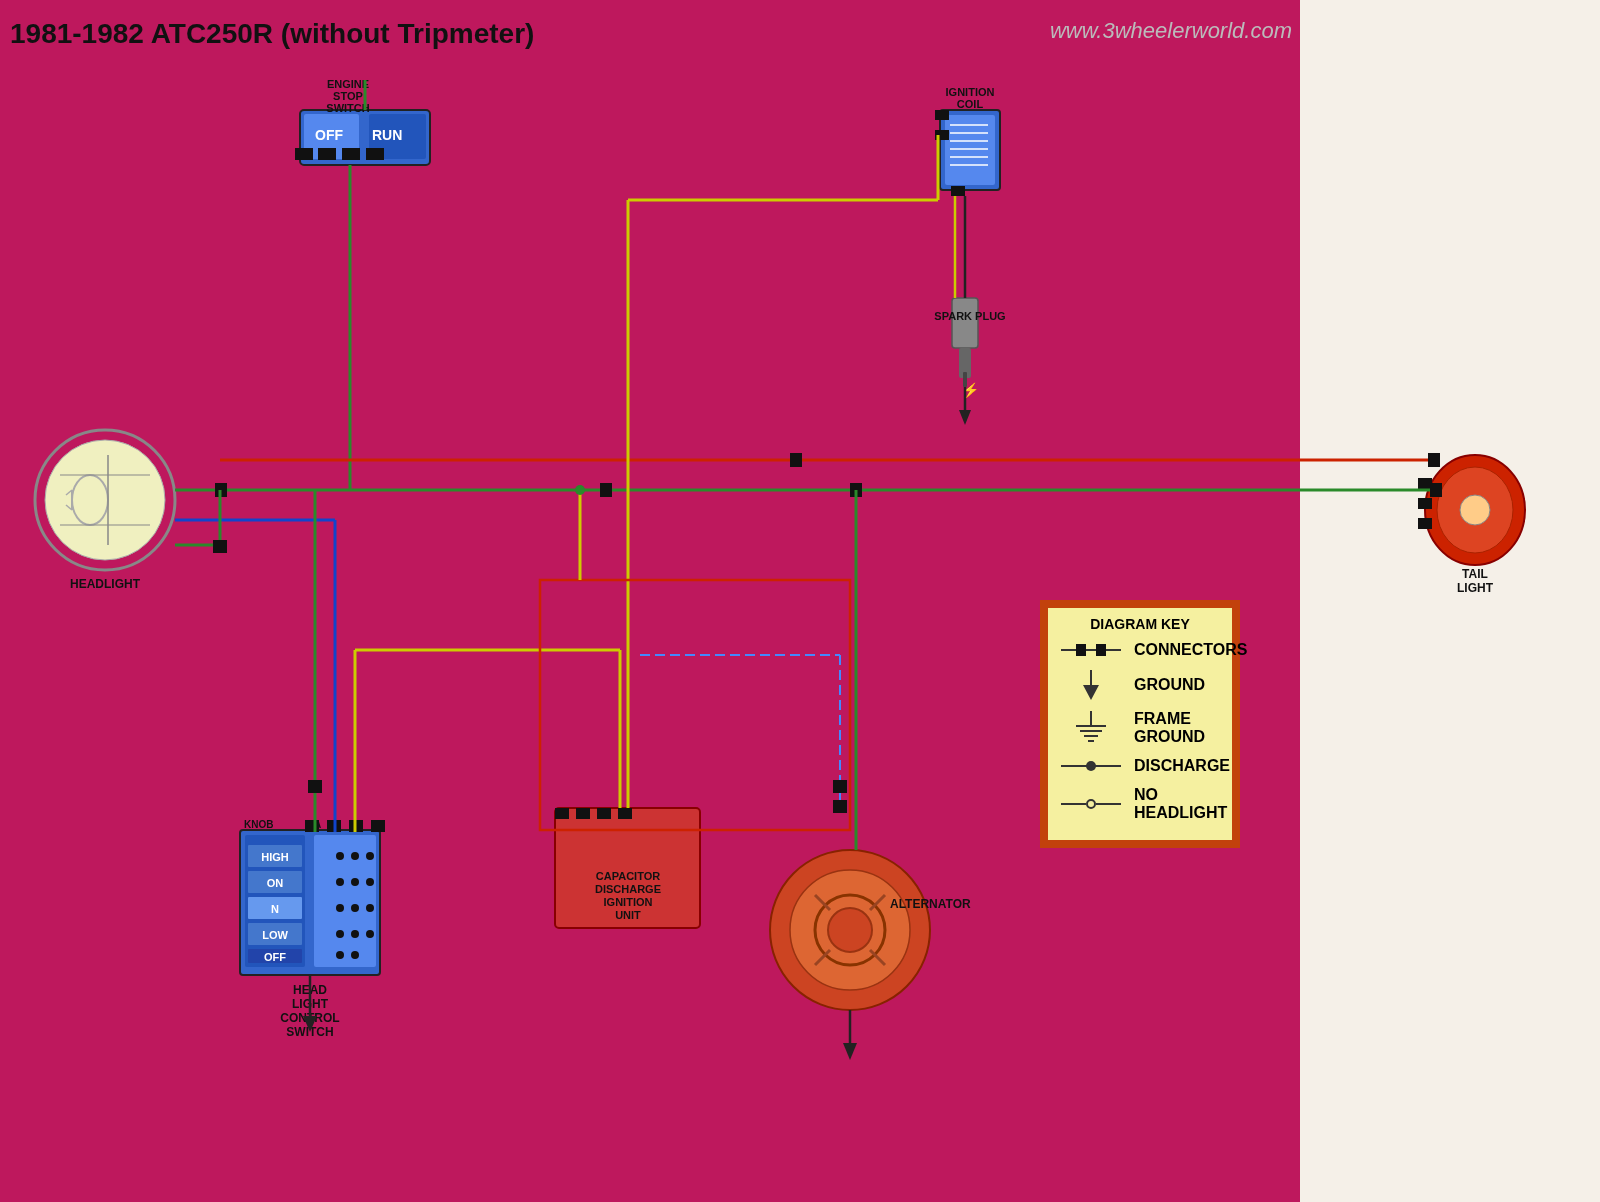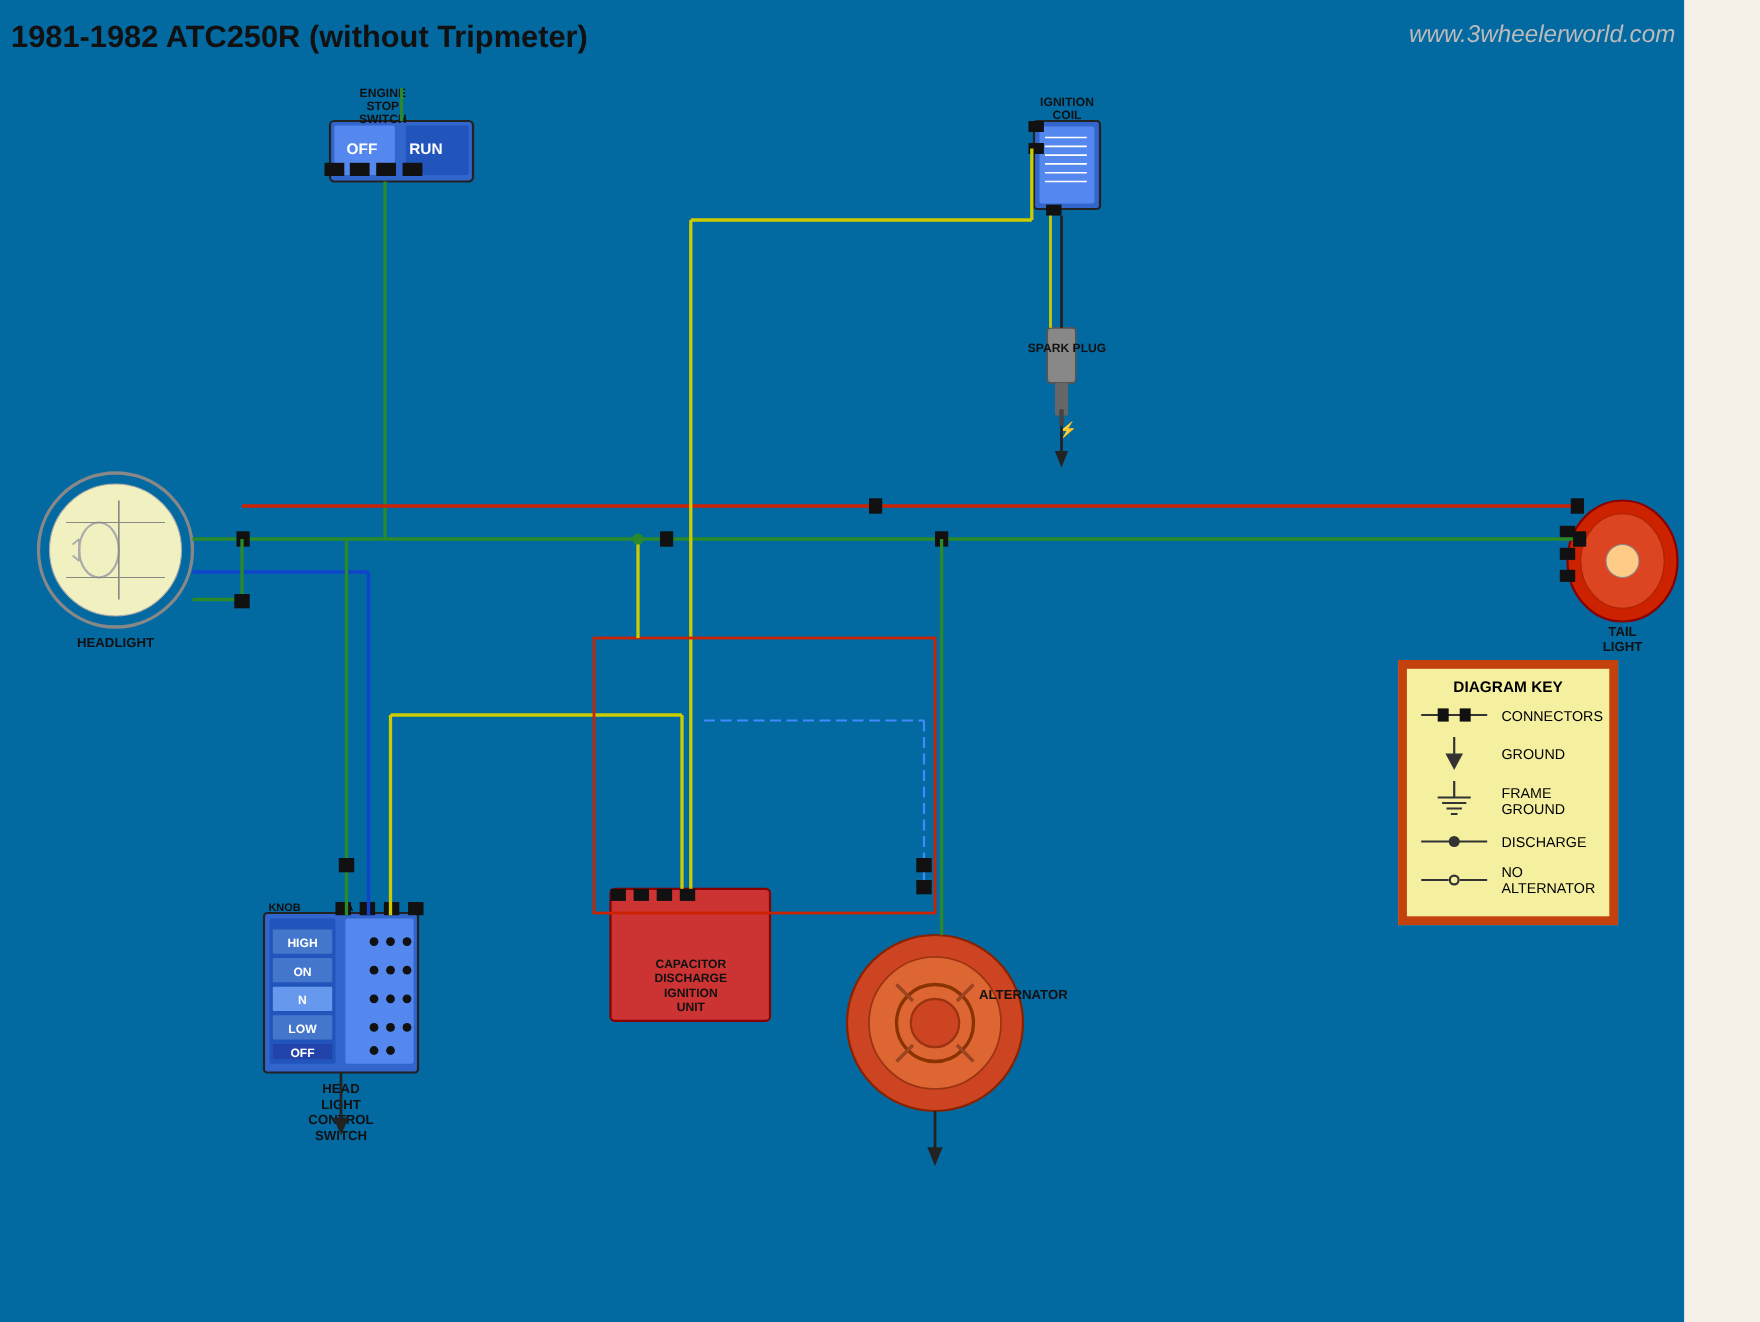--- a/index.html
+++ b/index.html
@@ -5,24 +5,24 @@
     * { margin: 0; padding: 0; box-sizing: border-box; }
     body {
       width: 1600px;
       height: 1202px;
       background: #f5f0e8;
       font-family: Arial, sans-serif;
       overflow: hidden;
       position: relative;
     }
     .diagram-container {
-      width: 1531px;
+      width: 1300px;
       height: 1202px;
       position: relative;
-      background: #0369a1;
+      background: #be185d;
     }
     .title {
       position: absolute;
       top: 18px;
       left: 10px;
       font-size: 28px;
       font-weight: bold;
       color: #111;
     }
     .watermark {
@@ -60,22 +60,22 @@
       display: flex;
       align-items: center;
       margin-bottom: 10px;
     }
     .key-symbol {
       width: 70px;
       flex-shrink: 0;
       margin-right: 8px;
     }
     .key-label-text {
-      font-size: 13px;
-      font-weight: normal;
+      font-size: 16px;
+      font-weight: bold;
     }
   </style>
 </head>
 <body>
 
 <div class="diagram-container">
 
   <div class="title">1981-1982 ATC250R (without Tripmeter)</div>
 
   <div class="watermark">www.3wheelerworld.com</div>
@@ -325,17 +325,17 @@
       </svg>
       <span class="key-label-text">DISCHARGE</span>
     </div>
 
     <div class="key-item">
       <svg class="key-symbol" height="20">
         <line x1="5" y1="10" x2="30" y2="10" stroke="#333" stroke-width="2"></line>
         <line x1="40" y1="10" x2="65" y2="10" stroke="#333" stroke-width="2"></line>
         <circle cx="35" cy="10" r="4" fill="none" stroke="#333" stroke-width="2"></circle>
       </svg>
-      <span class="key-label-text">NO ALTERNATOR</span>
+      <span class="key-label-text">NO HEADLIGHT</span>
     </div>
   </div>
 
 </div>
 
 </body></html>

